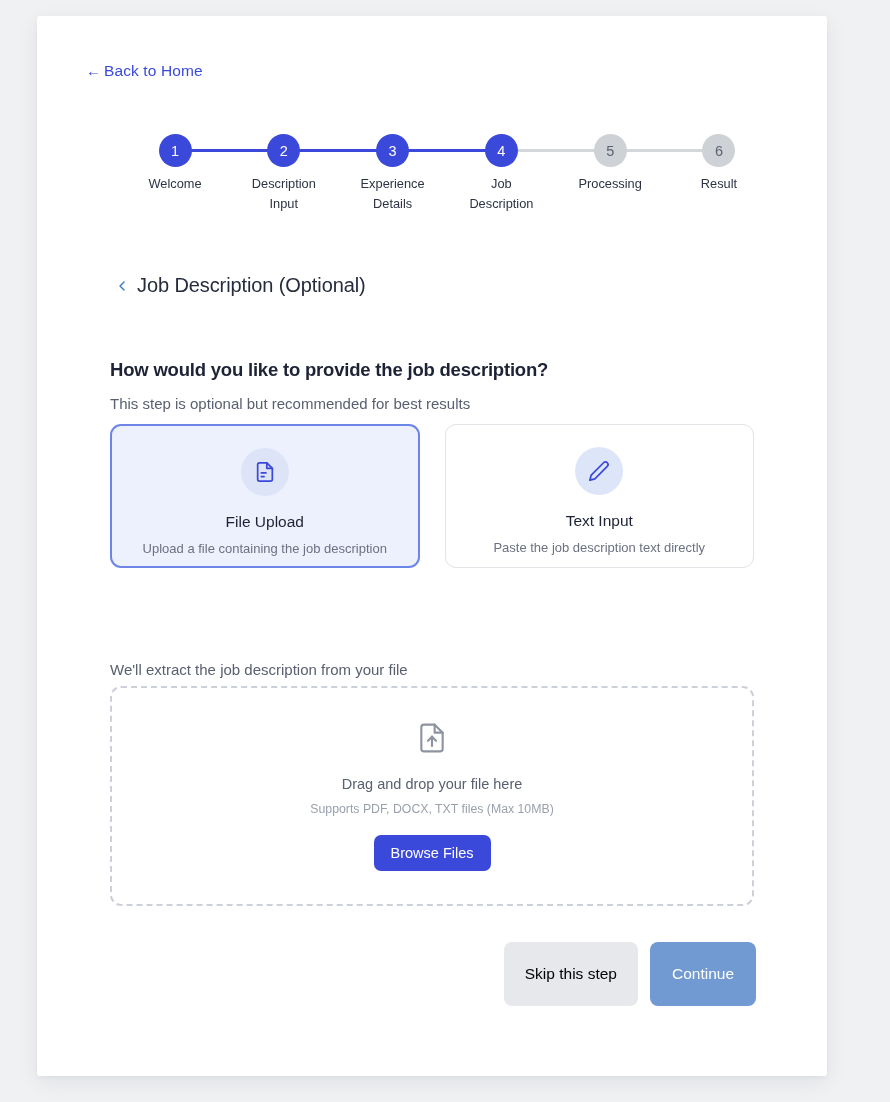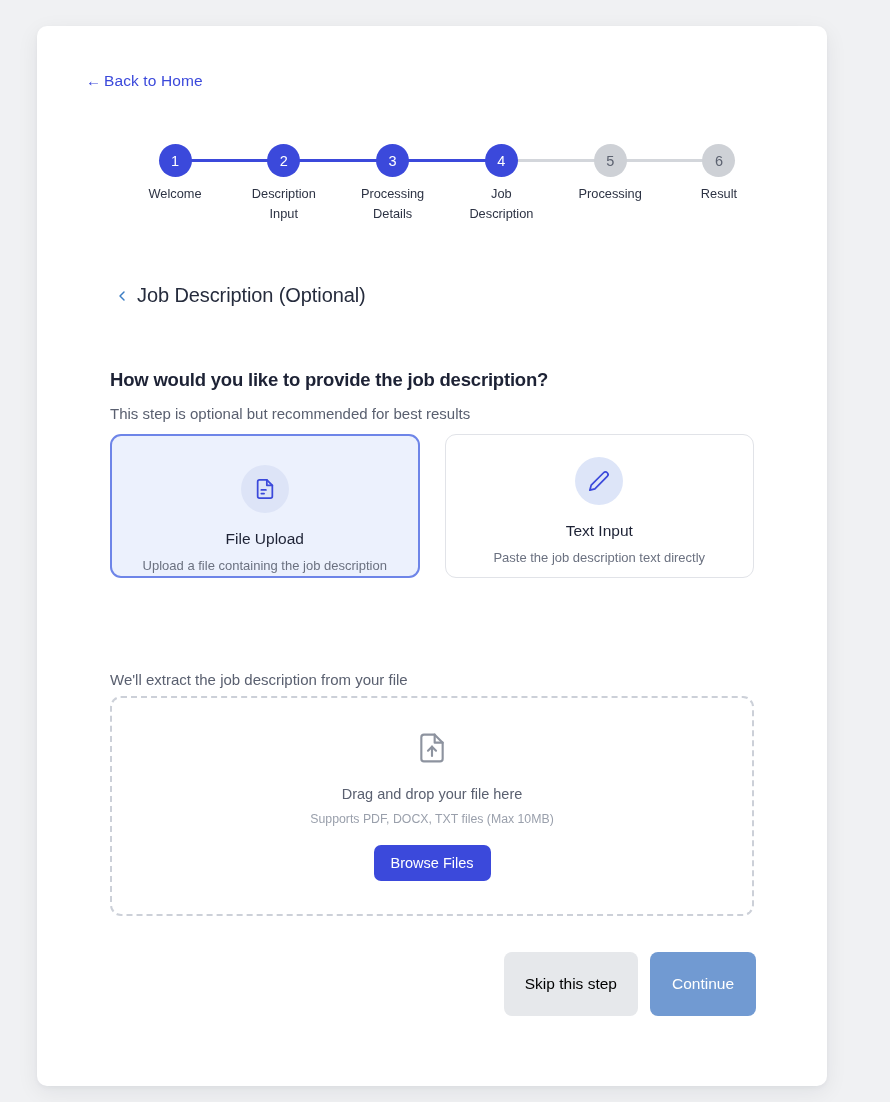--- a/index.html
+++ b/index.html
@@ -16,25 +16,25 @@
     position: relative;
     width: 890px;
     height: 1102px;
     background: #f0f1f3;
     overflow: hidden;
   }
 
   .card {
     position: absolute;
     left: 37px;
-    top: 26px;
+    top: 16px;
     width: 790px;
     height: 1060px;
     background: #ffffff;
-    border-radius: 10px;
+    border-radius: 3px;
     box-shadow: 0 6px 22px rgba(20, 24, 40, 0.07), 0 2px 5px rgba(20,24,40,0.04);
   }
 
   
   .header {
     position: relative;
     height: 92px;
   }
 
   .back-link {
@@ -174,21 +174,21 @@
     background: #ffffff;
     display: flex;
     flex-direction: column;
     align-items: center;
     padding-top: 22px;
     cursor: pointer;
   }
   .opt.selected {
     background: #ecf1fd;
     border: 2px solid #6e85e8;
-    padding-top: 29px;
+    padding-top: 22px;
   }
   .opt-icon-wrap {
     width: 48px;
     height: 48px;
     border-radius: 50%;
     background: #dde5f8;
     display: flex;
     align-items: center;
     justify-content: center;
   }
@@ -310,21 +310,21 @@
         <div class="step">
           <div class="step-circle">1</div>
           <div class="step-label">Welcome</div>
         </div>
         <div class="step">
           <div class="step-circle">2</div>
           <div class="step-label">Description Input</div>
         </div>
         <div class="step">
           <div class="step-circle">3</div>
-          <div class="step-label">Processing Details</div>
+          <div class="step-label">Experience Details</div>
         </div>
         <div class="step">
           <div class="step-circle">4</div>
           <div class="step-label">Job Description</div>
         </div>
         <div class="step inactive">
           <div class="step-circle">5</div>
           <div class="step-label">Processing</div>
         </div>
         <div class="step inactive">

